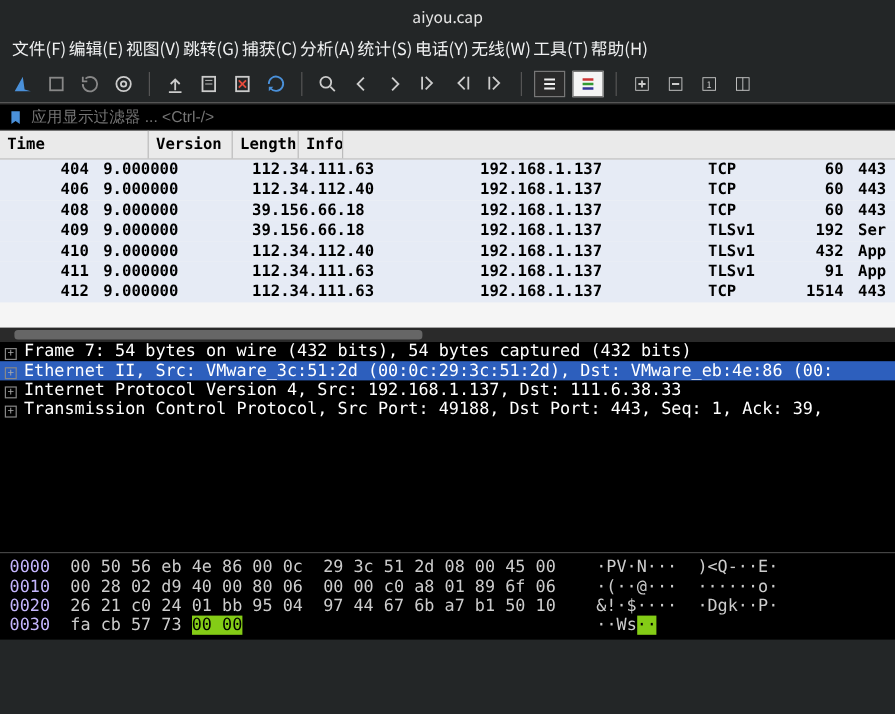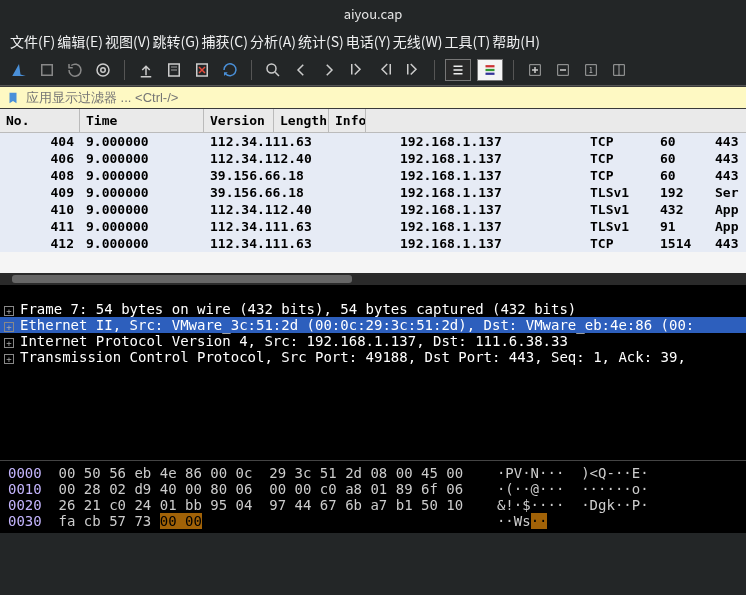--- a/index.html
+++ b/index.html
@@ -6,46 +6,46 @@
 body { background: #232627; color: #eff0f1; font-family: "Noto Sans CJK SC", sans-serif; font-size: 13px; width: 746px; height: 595px; overflow: hidden; }
 .titlebar { text-align: center; padding: 4px 0; font-size: 13px; color: #e5e5e5; }
 .menubar { display: flex; gap: 2px; padding: 4px 10px; font-size: 14px; }
 .menubar span { cursor: default; }
 .toolbar { display: flex; align-items: center; gap: 6px; padding: 4px 8px; border-bottom: 1px solid #555; }
 .toolbar .tbtn { width: 22px; height: 22px; display: flex; align-items: center; justify-content: center; color: #ddd; }
 .toolbar .tbtn svg { width: 18px; height: 18px; }
 .toolbar .sep { width: 1px; height: 20px; background: #555; margin: 0 4px; }
 .tbtn.boxed { border: 1px solid #777; background: #f5f5f5; color: #333; width: 26px; height: 22px; }
 .tbtn.boxed.inv { background: #2a2a2a; color: #eee; }
-.filterbar { display: flex; align-items: center; background: #fef9c3; border-top: 1px solid #3a3a3a; border-bottom: 1px solid #3a3a3a; padding: 3px 6px; }
+.filterbar { display: flex; align-items: center; background: #000000; border-top: 1px solid #3a3a3a; border-bottom: 1px solid #3a3a3a; padding: 3px 6px; }
 .filter-icon { width: 14px; height: 14px; margin-right: 6px; color: #4a90d9; }
 .filter-input { flex: 1; background: transparent; border: none; color: #888; font-size: 13px; outline: none; }
 .packet-list { background: #f5f5f5; color: #000; font-family: "DejaVu Sans Mono", monospace; font-size: 13px; }
 .packet-header { display: flex; background: #eaeaea; border-bottom: 1px solid #bbb; }
 .packet-header .col { padding: 4px 6px; border-right: 1px solid #bbb; font-weight: bold; display: flex; align-items: center; }
 .packet-header .col.dest { justify-content: space-between; }
 .packet-rows { height: 140px; overflow: hidden; }
 .packet-row { display: flex; background: #e6ebf5; }
 .packet-row .col { padding: 1px 6px; overflow: hidden; white-space: nowrap; font-weight: bold; }
 .col.no { width: 80px; text-align: right; }
 .col.time { width: 124px; }
 .col.src { width: 190px; }
 .col.dst { width: 190px; }
 .col.proto { width: 70px; }
-.col.len { width: 55px; text-align: left; }
+.col.len { width: 55px; text-align: right; }
 .col.info { width: 37px; overflow: hidden; }
 .scrollbar-h { height: 12px; background: #2a2a2a; position: relative; }
 .scrollbar-h .thumb { position: absolute; left: 12px; width: 340px; height: 8px; top: 2px; background: #666; border-radius: 3px; }
-.details { background: #000; color: #fff; font-family: "DejaVu Sans Mono", monospace; font-size: 14px; padding: 16px 0; height: 175px; }
+.details { background: #000; color: #fff; font-family: "DejaVu Sans Mono", monospace; font-size: 14px; padding: 0 0; height: 175px; }
 .detail-line { padding: 0 4px; white-space: nowrap; }
 .detail-line .expander { display: inline-block; width: 10px; height: 10px; border: 1px solid #888; margin-right: 6px; text-align: center; line-height: 8px; font-size: 9px; color: #aaa; }
 .detail-line.selected { background: #2d5fbd; }
 .hexdump { background: #000; color: #ccc; font-family: "DejaVu Sans Mono", monospace; font-size: 14px; padding: 4px 8px; border-top: 1px solid #444; white-space: pre; }
 .hexdump .offset { color: #c4b5fd; }
-.hexdump .hi { background: #a16207; color: #000; }
+.hexdump .hi { background: #84cc16; color: #000; }
 .chev { font-size: 10px; color: #666; }
 </style>
 </head>
 <body>
 
 <div class="titlebar">aiyou.cap</div>
 
 <div class="menubar">
   <span>文件(F)</span>
   <span>编辑(E)</span>
@@ -186,21 +186,20 @@
 
 <div class="filterbar">
   <svg class="filter-icon" viewBox="0 0 24 24">
       <path fill="#4a90d9" d="M6 3h12v18l-6-4-6 4z"></path>
     </svg>
   <input class="filter-input" placeholder="应用显示过滤器 ... &lt;Ctrl-/&gt;" style="">
 </div>
 
 <div class="packet-list">
   <div class="packet-header">
-    <div class="col no">No.</div>
     <div class="col time">Time</div>
     <div class="col proto">Version</div>
     <div class="col len">Length</div>
     <div class="col info">Info</div>
   </div>
   <div class="packet-rows" id="packet-rows">
       <div class="packet-row">
         <div class="col no">404</div>
         <div class="col time">9.000000</div>
         <div class="col src">112.34.111.63</div>

